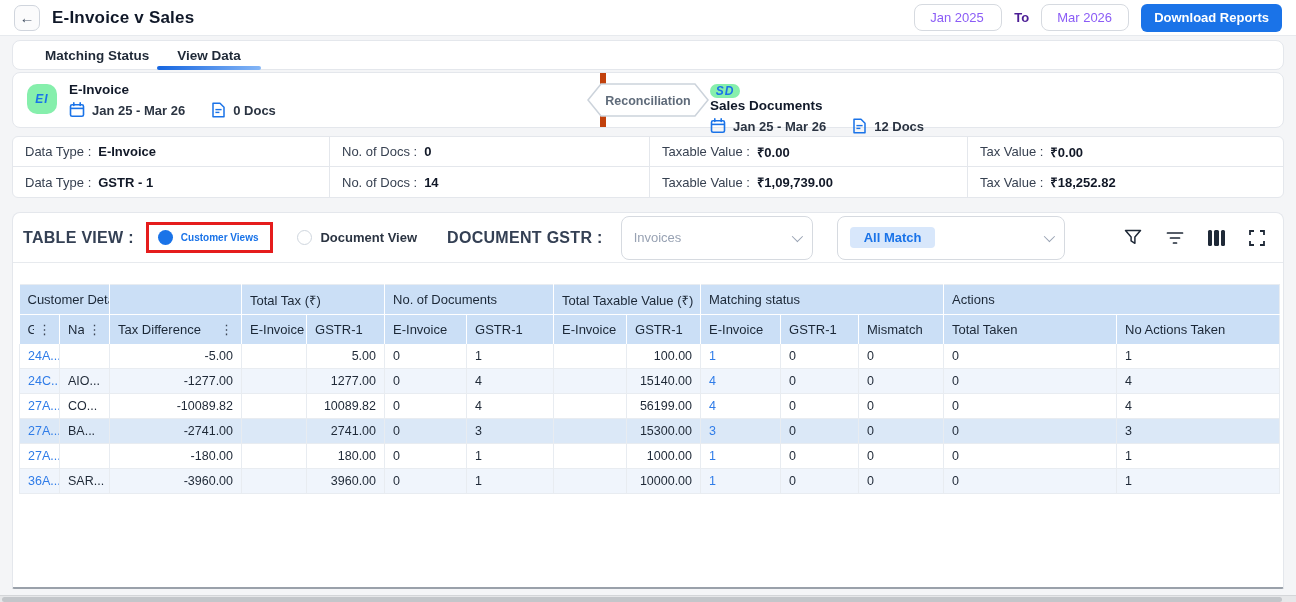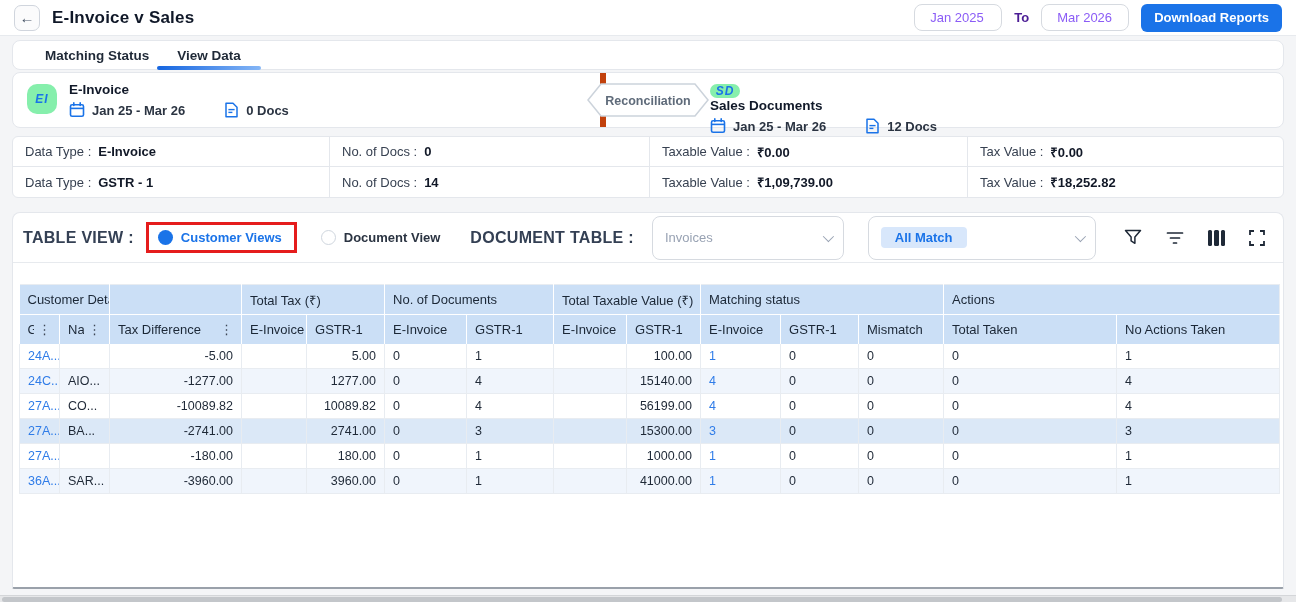--- a/index.html
+++ b/index.html
@@ -43,39 +43,39 @@
   }
   
   .recon-card { margin-top: 2px; height: 56px; display: flex; position: relative; }
   .recon-half { flex: 1; display: flex; align-items: flex-start; padding: 9px 0 0 14px; }
   .recon-half.right { border-left: 6px solid #c2410c; padding-left: 104px; flex-direction: column; }
   .src-badge {
     width: 30px; height: 30px; border-radius: 10px; background: #86efac; color: #1a73e8;
     font-weight: 700; font-size: 12px; letter-spacing: 1px; display: flex; align-items: center; justify-content: center; margin-right: 12px; margin-top: 2px; font-style: italic;
   }
   .src-title { font-weight: 700; font-size: 13.5px; color: #101828; margin-bottom: 5px; }
-  .src-meta { display: flex; align-items: center; gap: 39px; }
+  .src-meta { display: flex; align-items: center; gap: 26px; }
   .meta-item { display: flex; align-items: center; gap: 7px; color: #2b3442; font-weight: 600; font-size: 13px; }
   .recon-badge { position: absolute; left: 50%; top: 50%; transform: translate(-50%, -50%); }
   .recon-badge text { font-family: "Liberation Sans", sans-serif; font-weight: 700; font-size: 12.5px; fill: #5f6b7a; }
   
   .summary-card { margin-top: 8px; border-radius: 6px; display: grid; grid-template-columns: 317px 320px 318px 1fr; }
   .sum-cell { height: 30px; display: flex; align-items: center; gap: 7px; padding-left: 12px; border-bottom: 1px solid #e4e7ec; border-right: 1px solid #e4e7ec; white-space: nowrap; overflow: hidden; }
   .sum-cell.last-col { border-right: none; }
   .sum-cell.last-row { border-bottom: none; }
   .sum-label { color: #374151; }
   .sum-value { color: #111827; font-weight: 600; }
   
   .main-card { margin-top: 14px; height: 377px; border-bottom: 2px solid #9aa1aa; border-radius: 8px 8px 2px 2px; display: flex; flex-direction: column; overflow: hidden; }
   .controls { height: 50px; border-bottom: 1px solid #e7eaee; display: flex; align-items: center; padding: 0 18px 0 10px; gap: 14px; }
   .ctl-label { font-size: 16px; font-weight: 700; color: #344054; letter-spacing: .3px; white-space: nowrap; }
   .radio-group { display: flex; align-items: center; gap: 8px; cursor: pointer; white-space: nowrap; }
   .radio-dot-on { width: 15px; height: 15px; border-radius: 50%; background: #1a73e8; }
   .radio-dot-off { width: 15px; height: 15px; border-radius: 50%; border: 1.5px solid #cfd6de; background: #fff; }
-  .radio-label-on { color: #1a73e8; font-weight: 700; font-size: 13px; }
+  .radio-label-on { color: #1a73e8; font-weight: 700; font-size: 10px; }
   .radio-label-off { color: #2b3442; font-weight: 600; font-size: 13px; }
   .red-annot { border: 3px solid #e51c1c; padding: 5px 12px 5px 9px; display: flex; align-items: center; margin-left: -2px; }
   .select-box {
     height: 44px; border: 1px solid #d6dae0; border-radius: 8px; background: #fff; cursor: pointer;
     display: flex; align-items: center; justify-content: space-between; padding: 0 12px;
   }
   .select-invoices { width: 192px; margin-left: 4px; color: #98a2b3; }
   .select-match { width: 228px; margin-left: 10px; }
   .chevron { width: 8px; height: 8px; border-right: 1.4px solid #98a2b3; border-bottom: 1.4px solid #98a2b3; transform: rotate(45deg) translateY(-2px); }
   .match-pill { background: #d8e7fb; color: #1a73e8; font-weight: 700; font-size: 13px; border-radius: 4px; padding: 3px 14px; }
@@ -232,21 +232,21 @@
     <span class="red-annot">
       <span class="radio-group">
         <span class="radio-dot-on"></span>
         <span class="radio-label-on">Customer Views</span>
       </span>
     </span>
     <span class="radio-group" style="margin-left:10px;">
       <span class="radio-dot-off"></span>
       <span class="radio-label-off">Document View</span>
     </span>
-    <span class="ctl-label" style="margin-left:16px;">DOCUMENT TABLE :</span>
+    <span class="ctl-label" style="margin-left:16px;">DOCUMENT GSTR :</span>
     <div class="select-box select-invoices">
       <span>Invoices</span>
       <span class="chevron"></span>
     </div>
     <div class="select-box select-match">
       <span class="match-pill">All Match</span>
       <span class="chevron"></span>
     </div>
     <span class="ctl-spacer"></span>
     <div class="icon-btns">
@@ -416,21 +416,21 @@
   </tr>
           <tr>
     <td><span class="cell-link">36A...</span></td>
     <td>SAR...</td>
     <td class="num">-3960.00</td>
     <td class="num"></td>
     <td class="num">3960.00</td>
     <td>0</td>
     <td>1</td>
     <td class="num"></td>
-    <td class="num">41000.00</td>
+    <td class="num">10000.00</td>
     <td><span class="cell-link">1</span></td>
     <td>0</td>
     <td>0</td>
     <td>0</td>
     <td>1</td>
   </tr>
         </tbody>
     </table>
   </div>
 </div>

